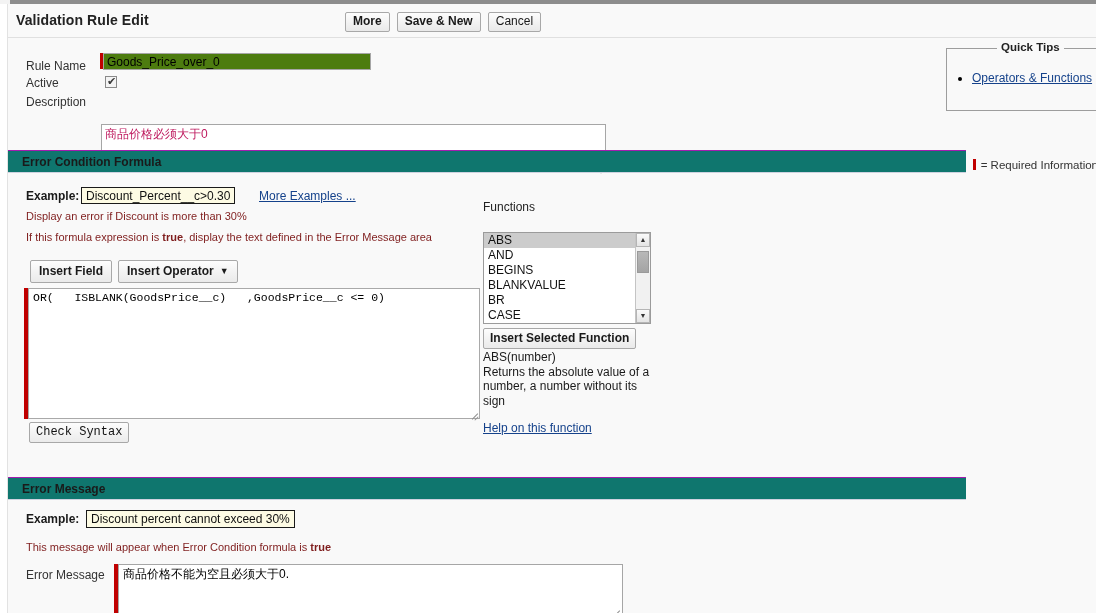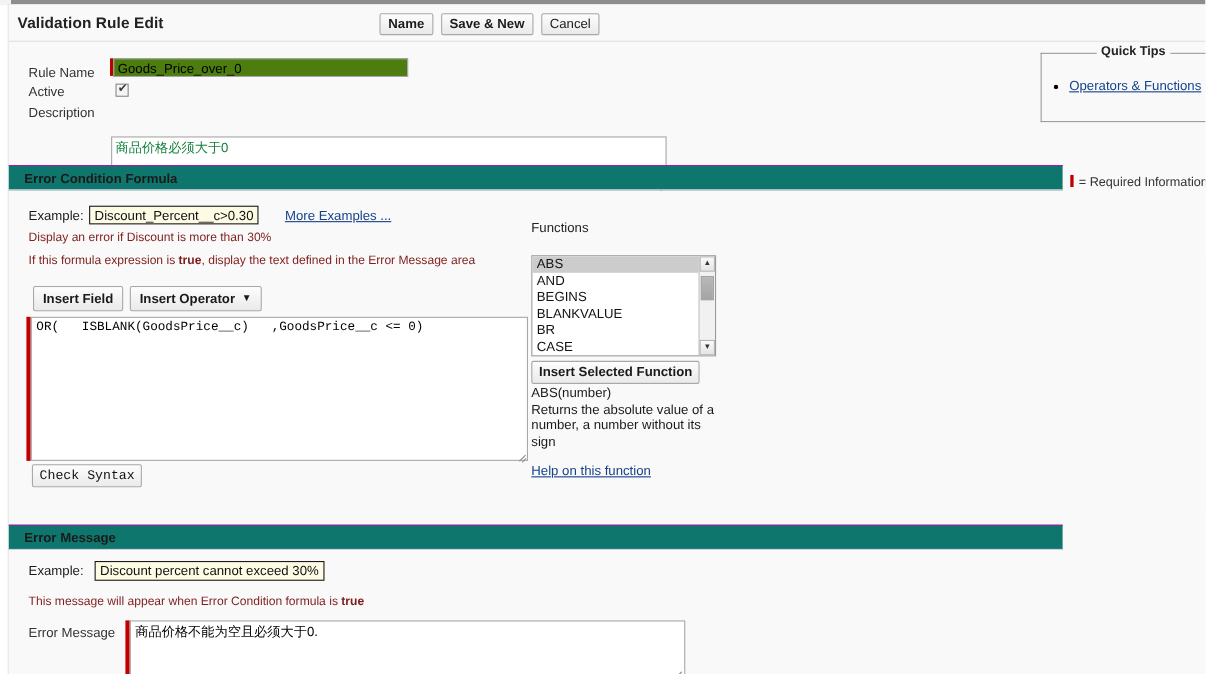--- a/index.html
+++ b/index.html
@@ -185,21 +185,21 @@
     position: absolute;
     left: 1px; top: -2px;
     font-size: 11px;
     color: #3a3a3a;
     line-height: 12px;
   }
   .ta {
     position: absolute;
     font-family: "Liberation Sans", sans-serif;
     font-size: 12px;
-    color: #15803d;
+    color: #be185d;
     background: #ffffff;
     border: 1px solid #a6a6a6;
     box-sizing: border-box;
     padding: 2px 3px;
     resize: none;
     overflow: hidden;
     outline: none;
     line-height: 15px;
   }
   .resize-handle {
@@ -245,21 +245,21 @@
   
   .formula-sec {
     position: absolute;
     left: 0; top: 174px;
     width: 1088px; height: 290px;
   }
   .example-label {
     position: absolute;
     left: 18px; top: 185px;
     font-size: 12px;
-    font-weight: normal;
+    font-weight: bold;
     color: #1a1a1a;
   }
   .example-box {
     position: absolute;
     background: #fdfbe4;
     border: 1px solid #1a1a1a;
     font-size: 12px;
     color: #111111;
     padding: 1px 4px;
     box-sizing: border-box;
@@ -489,21 +489,21 @@
   <div class="top-strip">
     <div class="top-strip-inner"></div>
   </div>
   <div class="left-rail"></div>
 
   <div class="content">
 
     <div class="titlebar">
       <div class="page-title">Validation Rule Edit</div>
       <div class="btn-row">
-        <span class="btn">Name</span>
+        <span class="btn">More</span>
         <span class="btn">Save &amp; New</span>
         <span class="btn cancel">Cancel</span>
       </div>
     </div>
 
     <div class="quicktips">
       <div class="quicktips-legend">Quick Tips</div>
       <ul>
         <li>
           <span class="qt-link">Operators &amp; Functions</span>

